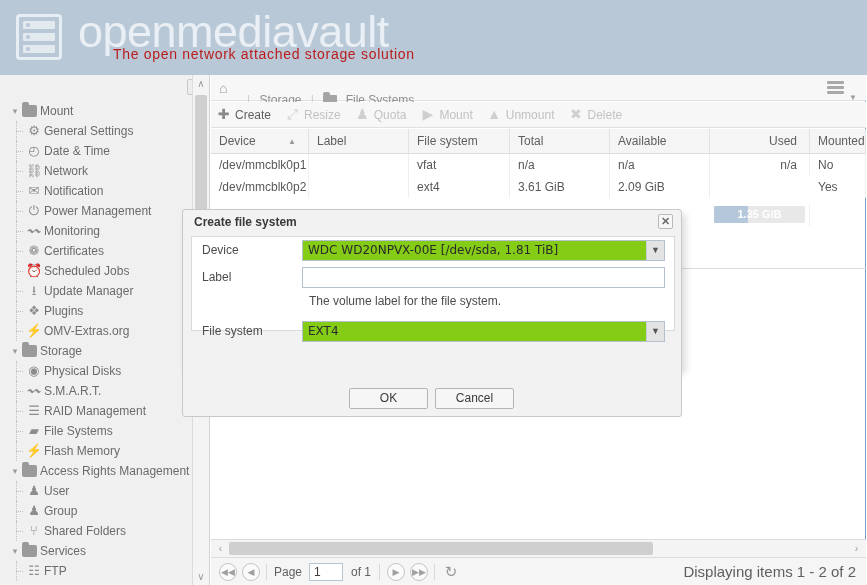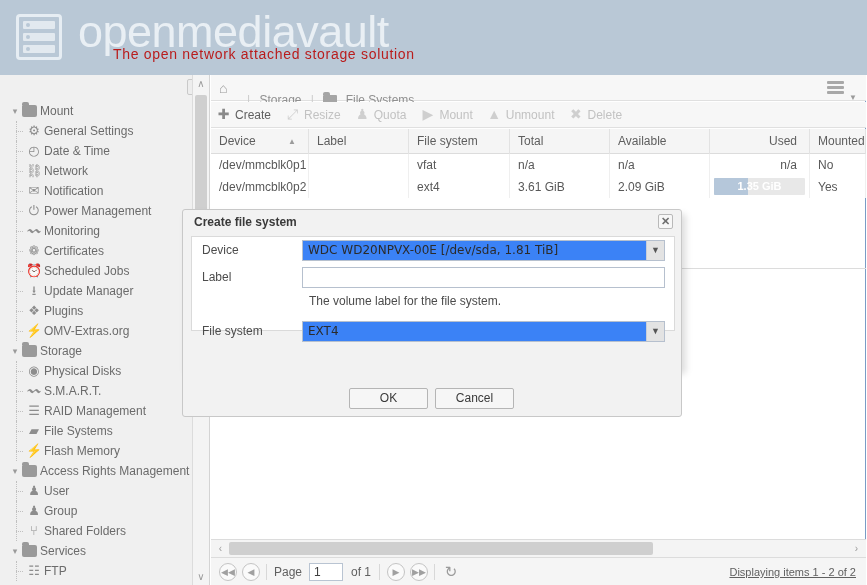--- a/index.html
+++ b/index.html
@@ -215,21 +215,21 @@
     position:absolute; top:5px; width:34px; height:18px;
     border:1px solid #b9c4d2; background:#ffffff; font-size:12px;
     color:#404040; padding-left:4px; font-family:"Liberation Sans", sans-serif;
   }
   .pg-refresh {
     position:absolute; top:5px; width:18px; height:18px; font-size:15px;
     color:#9b9b9b; text-align:center; line-height:18px; cursor:pointer;
   }
   .pg-status {
     position:absolute; right:10px; top:0; height:28px; line-height:28px;
-    font-size:11px; color:#606060; white-space:nowrap;text-decoration:underline;
+    font-size:15px; color:#606060; white-space:nowrap;
   }
 
   
   .modal-shadow {
     position:absolute; left:186px; top:214px; width:500px; height:160px;
     background:rgba(0,0,0,.13); border-radius:3px; filter:blur(3px);
   }
   .modal {
     position:absolute; left:182px; top:209px; width:500px; height:208px;
     background:#f2f2f2; border:1px solid #c8c8c8; border-radius:3px;
@@ -249,21 +249,21 @@
     background:#ffffff; border:1px solid #dadada;
   }
   .frow { position:relative; height:27px; }
   .flabel {
     position:absolute; left:10px; top:0; height:27px; line-height:27px;
     font-size:12px; color:#4c4c4c;
   }
   .fctrl { position:absolute; left:110px; top:3px; width:363px; height:21px; }
   .fselect {
     position:absolute; left:0; top:0; width:363px; height:21px;
-    border:1px solid #b6c0ce; background:#3b82f6;
+    border:1px solid #b6c0ce; background:#84cc16;
   }
   .fselect .val {
     position:absolute; left:5px; top:0; height:19px; line-height:19px;
     font-size:12px; color:#2b2b2b; font-family:"DejaVu Sans", sans-serif;
   }
   .fselect .arrow {
     position:absolute; right:0; top:0; width:18px; height:19px;
     background:#e3e3e3; border-left:1px solid #c8ced8;
     font-size:9px; color:#555; text-align:center; line-height:19px; cursor:pointer;
   }
@@ -384,21 +384,21 @@
               <div class="gc" style="width: 100px;">n/a</div>
               <div class="gc num" style="width: 100px;">n/a</div>
               <div class="gc" style="width: 56px;">No</div>
             </div>
             <div class="grow">
               <div class="gc" style="width: 98px;">/dev/mmcblk0p2</div>
               <div class="gc" style="width: 100px;"></div>
               <div class="gc" style="width: 101px;">ext4</div>
               <div class="gc" style="width: 100px;">3.61 GiB</div>
               <div class="gc" style="width: 100px;">2.09 GiB</div>
-              <div class="gc num" style="width: 100px; padding: 0px;">
+              <div class="gc num" style="width: 100px; padding: 0px; margin-top: 28px;">
                 <div class="prog">
                   <div class="fill" style="width:37%;background:#b5c7da"></div>
                   <div class="ptxt">1.35 GiB</div>
                 </div>
               </div>
               <div class="gc" style="width: 56px;">Yes</div>
             </div>
           </div>
       </div>
     </div>

